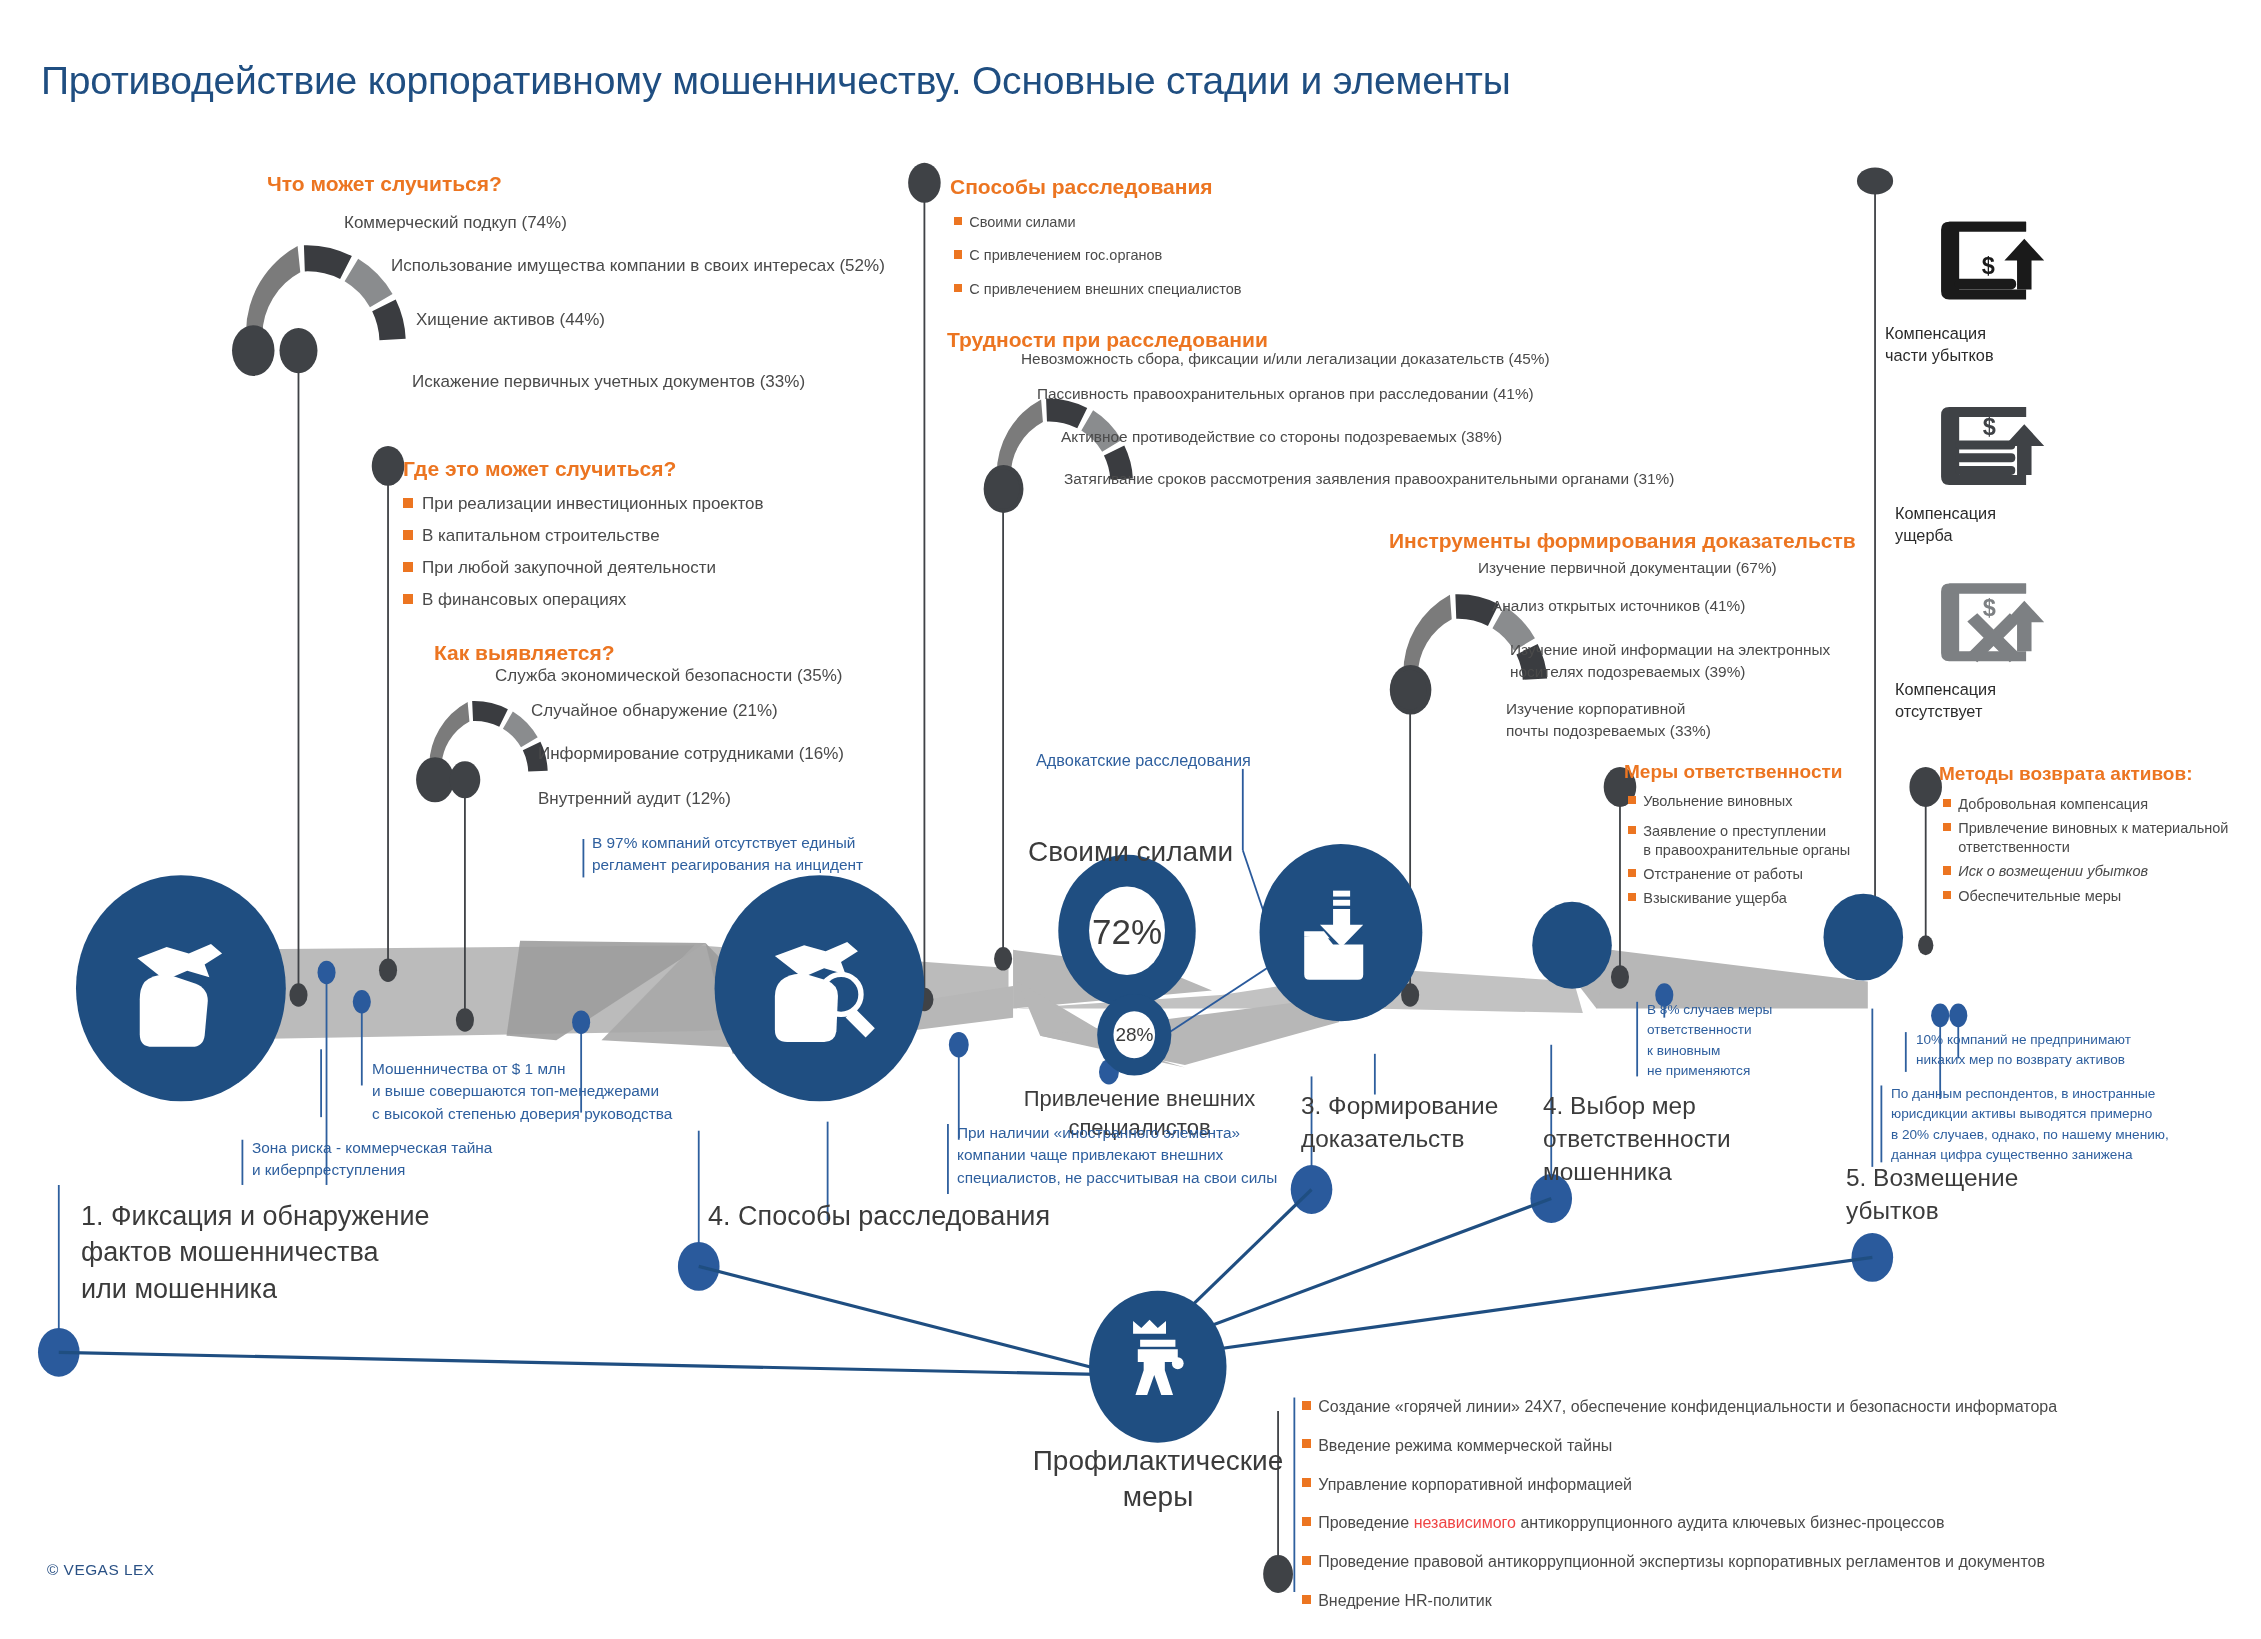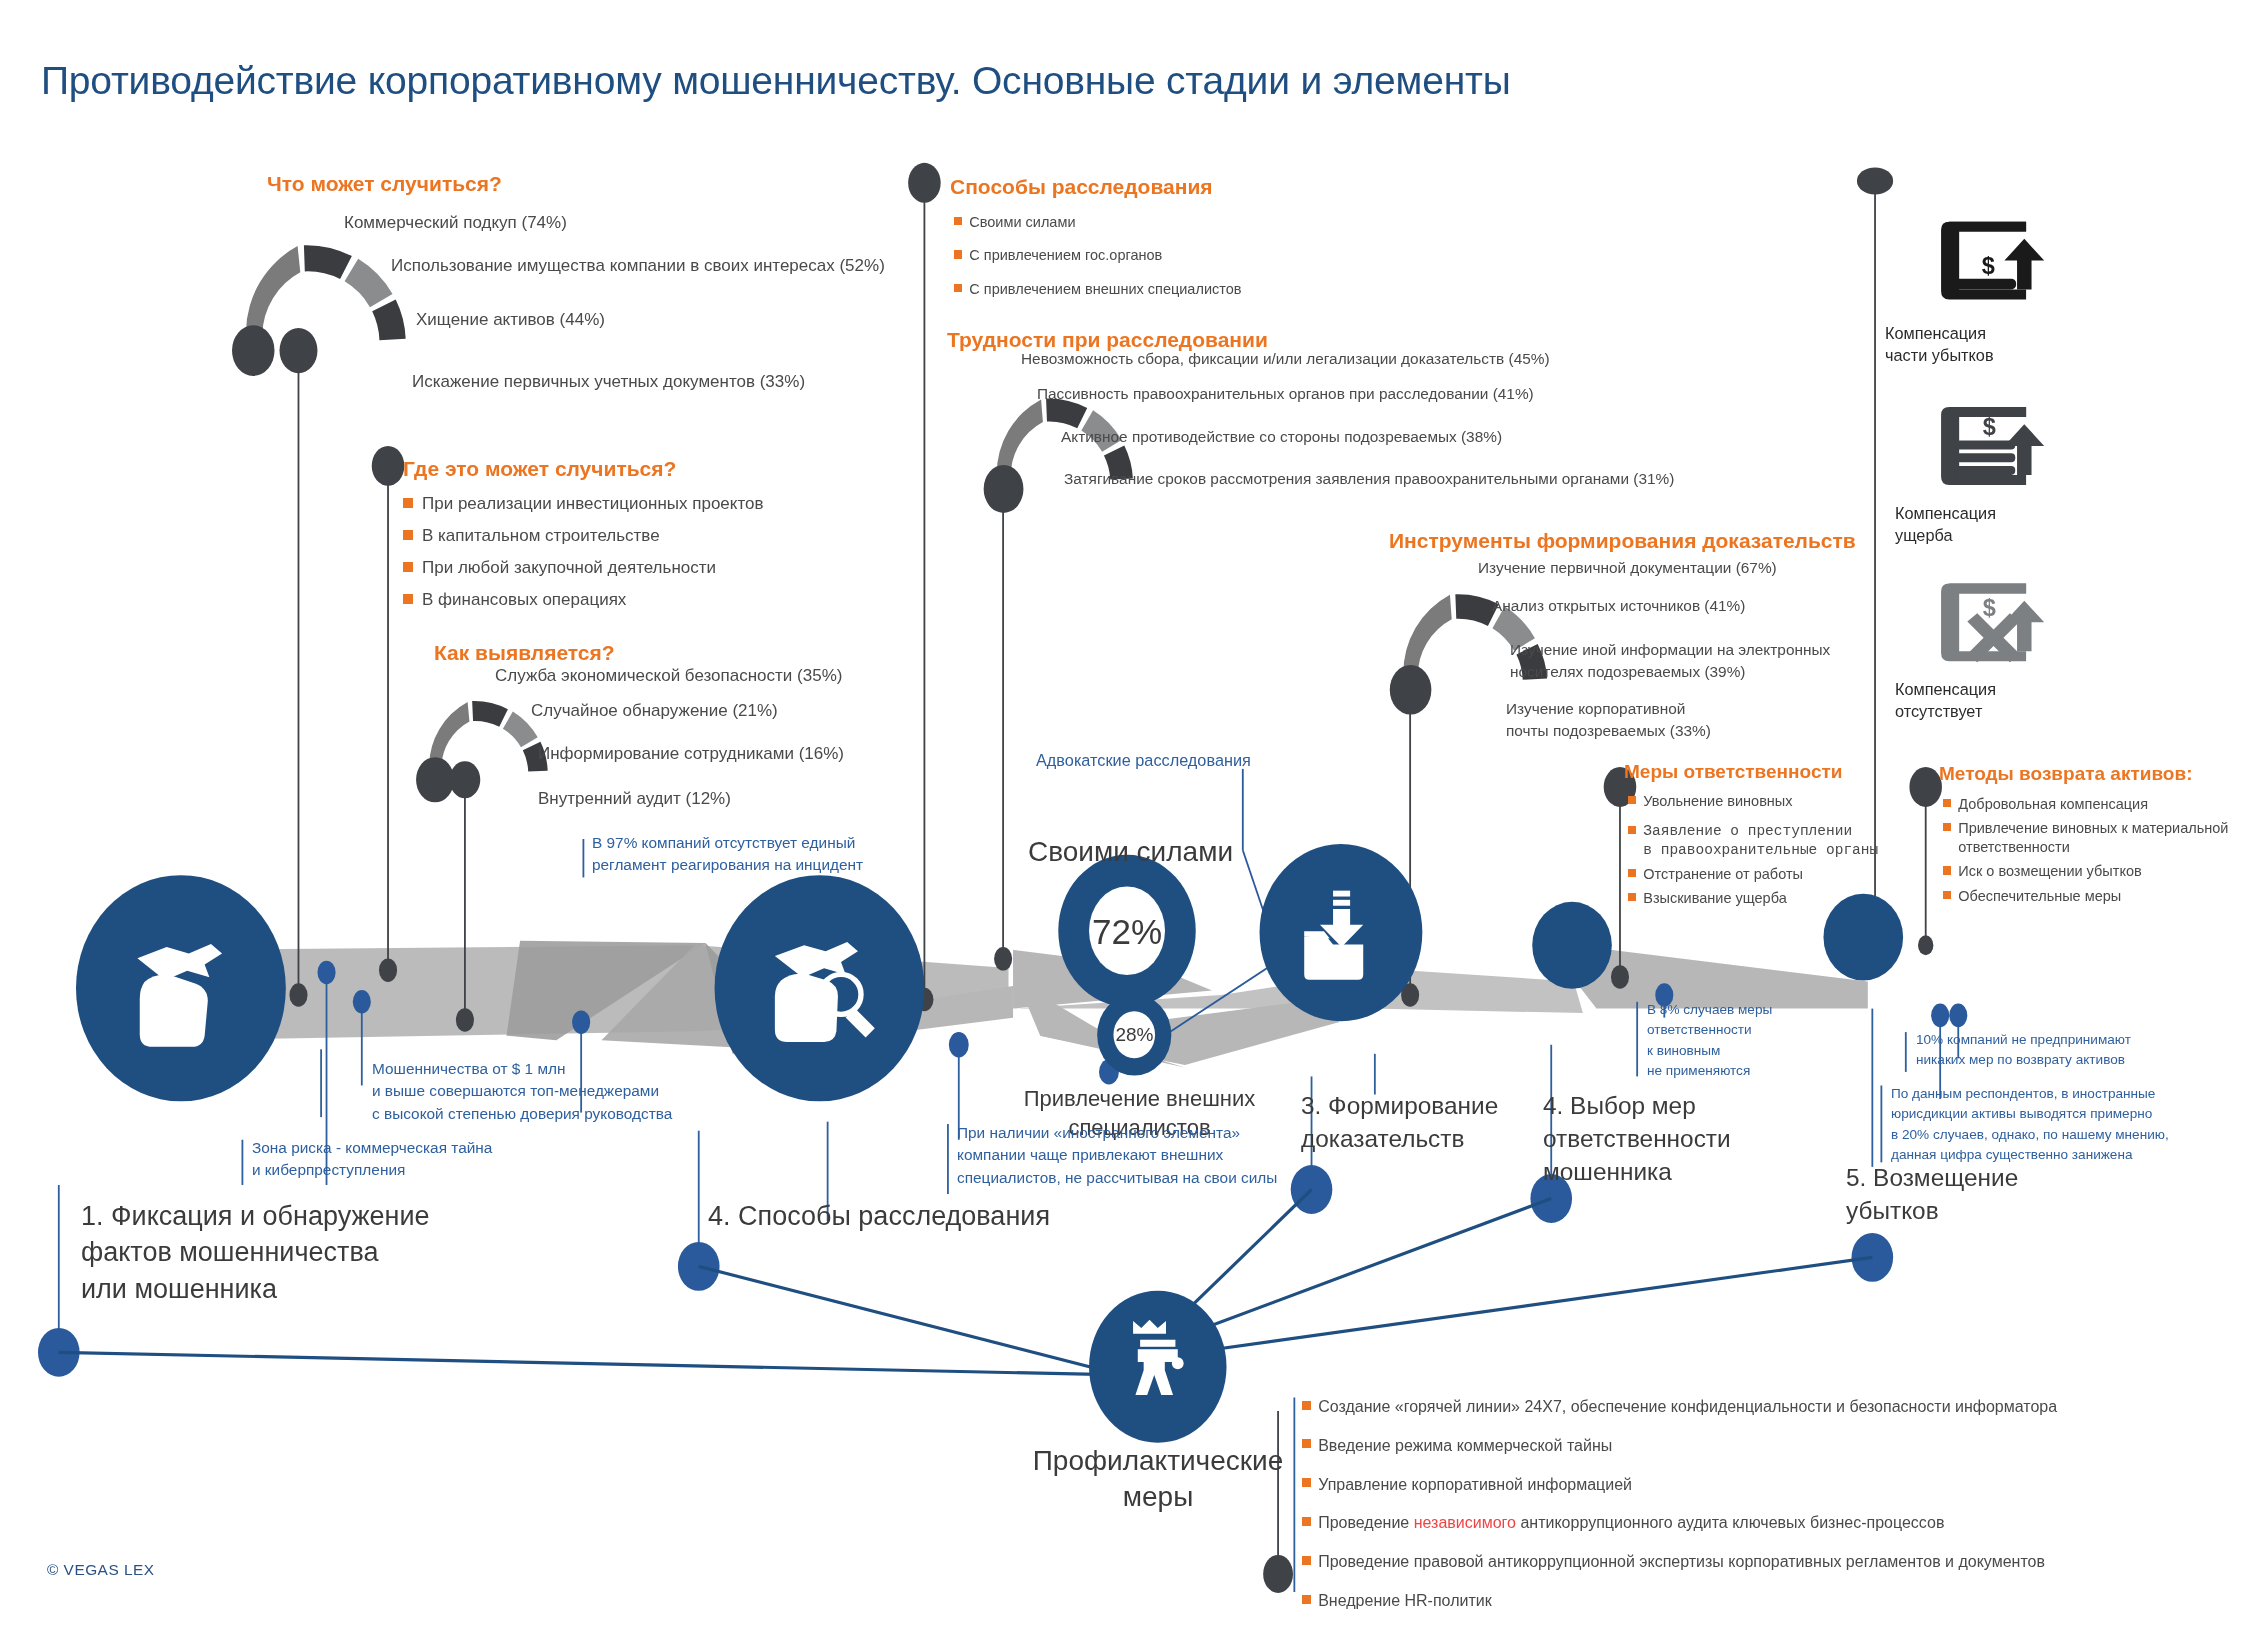--- a/index.html
+++ b/index.html
@@ -327,21 +327,21 @@
   <div class="abs lbl-sm" style="left:1510px;top:663px;">носителях подозреваемых (39%)</div>
   <div class="abs lbl-sm" style="left:1506px;top:700px;">Изучение корпоративной</div>
   <div class="abs lbl-sm" style="left:1506px;top:722px;">почты подозреваемых (33%)</div>
 
   <div class="abs sec-h-sm" style="left:1624px;top:761px;">Меры ответственности</div>
   <div class="abs" style="left:1628px;top:792px;width:362px;">
     <div class="bul bul-sm" style="margin-bottom:11px;">
         <span class="sq"></span>
         <span class="tx" style="white-space:pre-line;">Увольнение виновных</span>
       </div>
-    <div class="bul bul-sm" style="margin-bottom:5.4px;font-family:Liberation Mono, monospace;">
+    <div class="bul bul-sm" style="margin-bottom:5.4px;">
         <span class="sq"></span>
         <span class="tx" style="white-space:pre-line;">Заявление о преступлении
 в правоохранительные органы</span>
       </div>
     <div class="bul bul-sm" style="margin-bottom:5.4px;">
         <span class="sq"></span>
         <span class="tx" style="white-space:pre-line;">Отстранение от работы</span>
       </div>
     <div class="bul bul-sm" style="margin-bottom:5.4px;">
         <span class="sq"></span>
@@ -355,21 +355,21 @@
         <span class="sq"></span>
         <span class="tx" style="white-space:pre-line;">Добровольная компенсация</span>
       </div>
     <div class="bul bul-sm" style="margin-bottom:5.4px;">
         <span class="sq"></span>
         <span class="tx" style="white-space:pre-line;">Привлечение виновных к материальной
 ответственности</span>
       </div>
     <div class="bul bul-sm" style="margin-bottom:5.4px;">
         <span class="sq"></span>
-        <span class="tx" style="white-space:pre-line;">Иск о возмещении убытков</span>
+        <span class="tx" style="white-space:pre-line;font-style:italic;">Иск о возмещении убытков</span>
       </div>
     <div class="bul bul-sm" style="margin-bottom:5.4px;">
         <span class="sq"></span>
         <span class="tx" style="white-space:pre-line;">Обеспечительные меры</span>
       </div>
   </div>
 
   <div class="abs icon-cap" style="left:1885px;top:322px;">
     <div>Компенсация</div>
     <div>части убытков</div>

